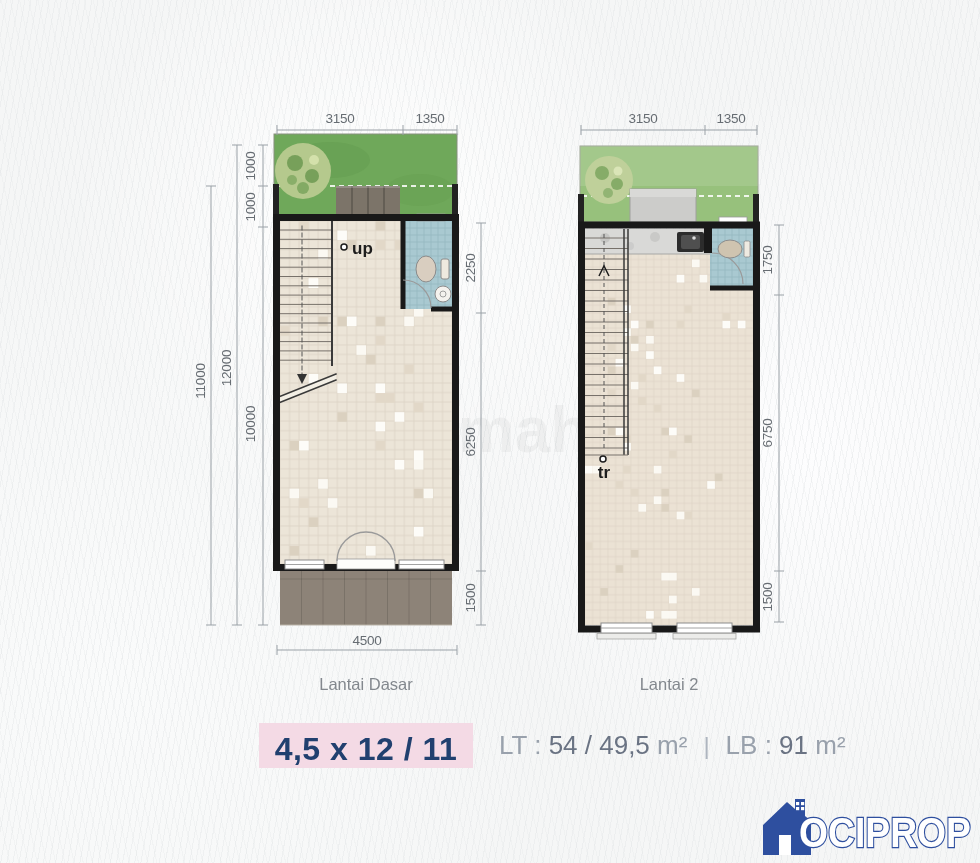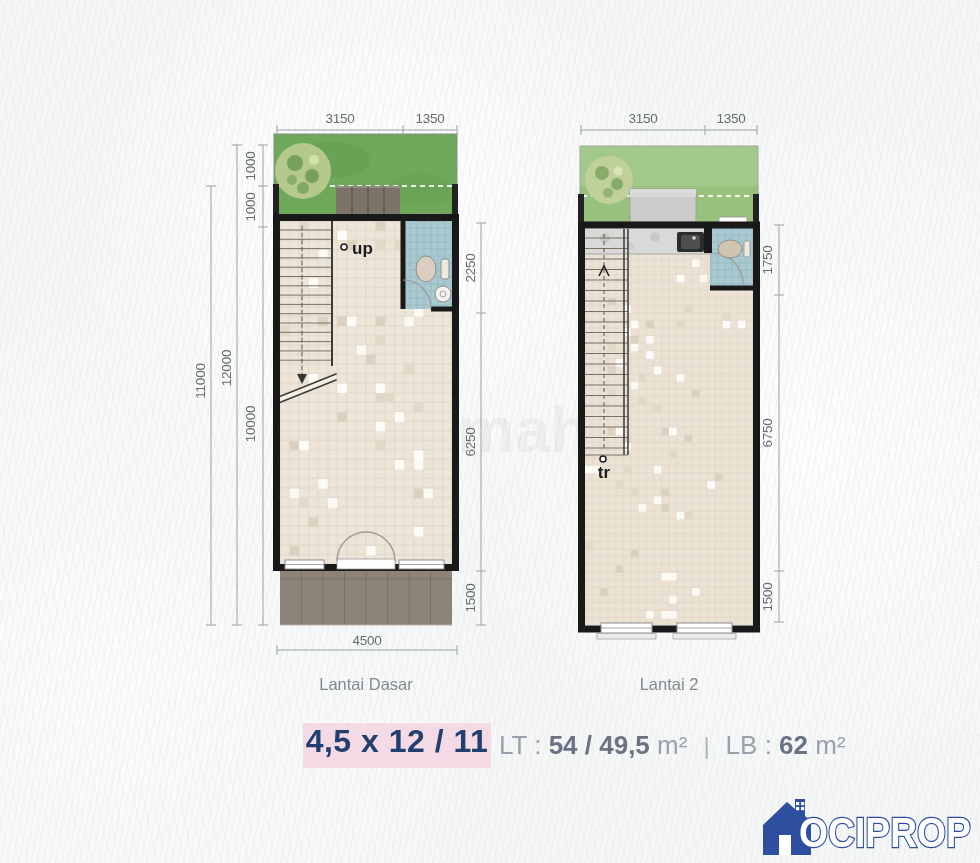--- a/index.html
+++ b/index.html
@@ -12,29 +12,29 @@
       repeating-linear-gradient(78deg, rgba(229,232,233,.32) 0 1px, rgba(255,255,255,0) 1px 9px),
       radial-gradient(420px 420px at 38% 26%, #ffffff 0%, rgba(255,255,255,0) 72%),
       radial-gradient(520px 520px at 82% 52%, #fdfdfe 0%, rgba(250,250,250,0) 70%),
       radial-gradient(620px 620px at 12% 78%, #fafbfb 0%, rgba(244,245,245,0) 70%);
   }
   svg text{font-family:"Liberation Sans","DejaVu Sans",sans-serif;}
   .dim-label{fill:#666c72;font-size:13.5px;letter-spacing:-0.2px;}
   .plan-title{fill:#83888e;font-size:16.5px;}
   .stair-note{fill:#1d1d1d;font-size:17px;font-weight:bold;}
   .size-badge{
-    position:absolute;left:259px;top:723px;width:188px;height:45px;
-    display:flex;align-items:flex-start;justify-content:center;margin-left:44px;
+    position:absolute;left:259px;top:723px;width:214px;height:45px;
+    display:flex;align-items:flex-end;justify-content:center;
   }
   .size-badge span{font-size:32px;font-weight:bold;letter-spacing:0.5px;}
   .spec{
     position:absolute;left:499px;top:723px;height:45px;
     display:flex;align-items:center;font-size:26px;color:#99a1ac;white-space:pre;
   }
-  .spec .val{font-weight:bold;color:#6a7383;}
+  .spec .val{font-weight:normal;color:#6a7383;}
   .spec .divider{margin:0 16px;color:#aeb5bf;font-size:24px;}
   .logo{position:absolute;left:755px;top:789px;}
 </style>
 </head>
 <body>
 
 <div class="canvas">
 
 <svg id="plan-svg" width="980" height="863" viewBox="0 0 980 863">
   <defs>
@@ -364,21 +364,21 @@
   </g>
 </svg>
 
 
 <div class="size-badge" id="size-badge" style="background: rgb(244, 218, 229);">
   <span style="color: rgb(33, 64, 111);">4,5 x 12 / 11</span>
 </div>
 
 
 <div class="spec">
-  <span class="lbl">LT : </span><span class="val">54 / 49,5</span><span class="lbl"> m²</span><span class="divider">|</span><span class="lbl">LB : </span><span class="val">62</span><span class="lbl"> m²</span>
+  <span class="lbl">LT : </span><span class="val">54 / 49,5</span><span class="lbl"> m²</span><span class="divider">|</span><span class="lbl">LB : </span><span class="val">91</span><span class="lbl"> m²</span>
 </div>
 
 
 <div class="logo">
   <svg width="230" height="72" viewBox="0 0 230 72">
     <g>
       <path d="M8,66 V36 L32,13 L40,20 V10 H50 V27 L56,32 V66 Z" fill="#2e4f9f"></path>
       <rect x="41" y="13" width="3.2" height="3.2" fill="#ffffff"></rect>
       <rect x="46" y="13" width="3.2" height="3.2" fill="#ffffff"></rect>
       <rect x="41" y="18" width="3.2" height="3.2" fill="#ffffff"></rect>

